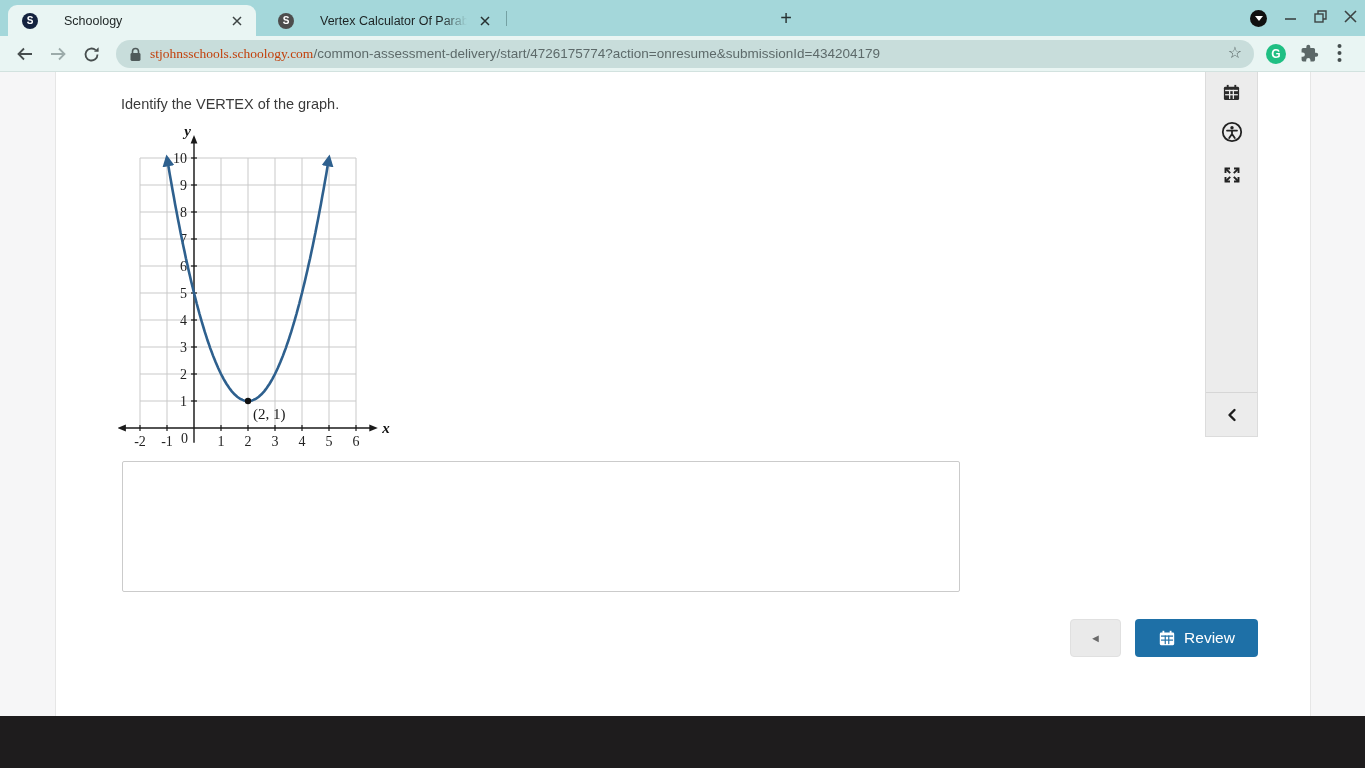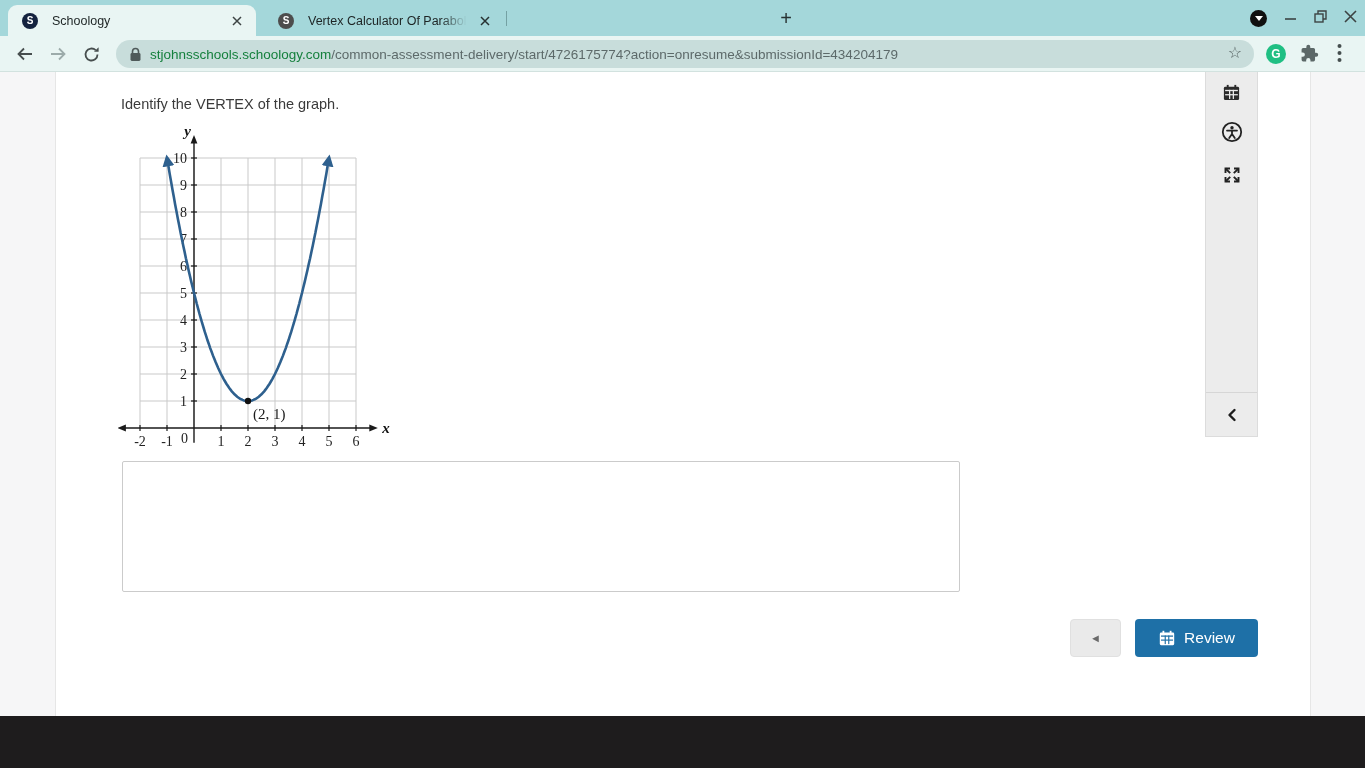--- a/index.html
+++ b/index.html
@@ -4,38 +4,38 @@
 <style>
   * { margin:0; padding:0; box-sizing:border-box; }
   html,body { width:1365px; height:768px; overflow:hidden; }
   #screen { position:relative; width:1365px; height:768px; background:#f6f6f7;
             font-family:"Liberation Sans", sans-serif; }
 
   
   .tabstrip { position:absolute; left:0; top:0; width:1365px; height:36px; background:#a4d7da; }
   .tab { position:absolute; top:5px; height:31px; display:flex; align-items:center; border-radius:9px 9px 0 0; }
   .tab.active { background:#e9f5f3; }
-  .tab-title { font-size:12.5px; color:#1d2424; margin-left:14px; white-space:nowrap; overflow:hidden; flex:1; position:relative; }
+  .tab-title { font-size:12.5px; color:#1d2424; margin-left:26px; white-space:nowrap; overflow:hidden; flex:1; position:relative; }
   .fade-right { -webkit-mask-image:linear-gradient(90deg,#000 82%,transparent 98%); mask-image:linear-gradient(90deg,#000 82%,transparent 98%); }
   .favicon { width:16px; height:16px; border-radius:50%; margin-left:14px; flex:none;
              display:flex; align-items:center; justify-content:center; color:#fff; font-size:10px; font-weight:bold; }
   .tab-close { width:18px; height:18px; margin:0 10px 0 6px; flex:none; display:flex; align-items:center; justify-content:center; border-radius:50%; }
   .tab-sep { position:absolute; top:11px; width:1px; height:15px; background:rgba(30,60,60,.35); }
   .newtab-btn { position:absolute; left:774px; top:6px; width:24px; height:24px; font-size:20px; color:#273232;
                 display:flex; align-items:center; justify-content:center; }
   .win-controls { position:absolute; right:8px; top:0; height:36px; display:flex; align-items:center; gap:17px; }
   .keep-circle { width:17px; height:17px; border-radius:50%; background:#101010; display:flex; align-items:center; justify-content:center; }
 
   
   .toolbar { position:absolute; left:0; top:36px; width:1365px; height:36px; background:#e9f5f3; border-bottom:1px solid #d2e2df; }
   .nav-ico { position:absolute; top:6px; width:24px; height:24px; display:flex; align-items:center; justify-content:center; }
   .omnibox { position:absolute; left:116px; top:4px; width:1138px; height:28px; border-radius:14px; background:#c8dddb;
              display:flex; align-items:center; }
   .url-text { font-size:13.5px; margin-left:8px; white-space:nowrap; overflow:hidden; }
-  .url-domain { color:#15803d; }
+  .url-domain { color:#c2410c;font-family:Liberation Serif, serif; }
   .url-path { color:#5d6a6a; }
   .star { position:absolute; right:12px; top:3px; font-size:16px; color:#535f5f; }
   .ext-ico { position:absolute; top:8px; }
   .grammarly { width:20px; height:20px; border-radius:50%; background:#1fbf83; color:#fff; font-weight:bold; font-size:12px;
                display:flex; align-items:center; justify-content:center; }
 
   
   .page-card { position:absolute; left:55px; top:72px; width:1256px; height:644px; background:#fff;
                border-left:1px solid #e6e6e6; border-right:1px solid #e6e6e6; }
   .question { position:absolute; left:121px; top:96px; font-size:14.5px; color:#3b3b3b;text-align:center; }

